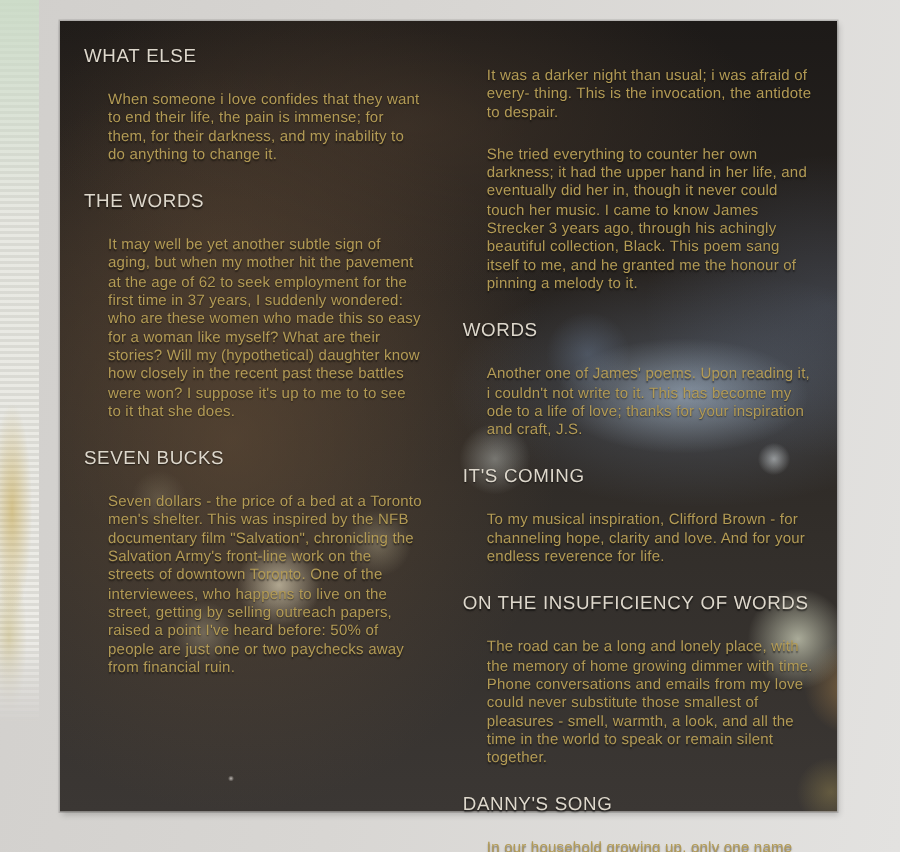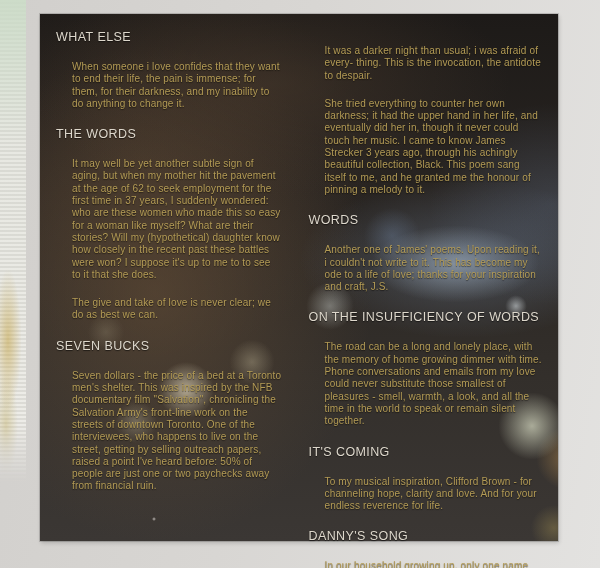--- a/index.html
+++ b/index.html
@@ -77,21 +77,20 @@
     <p class="note">When someone i love confides that they want to end their life, the pain is immense; for them, for their darkness, and my inability to do anything to change it.</p>
   </section>
 
   <section class="sec">
     <h3 class="title"><span class="n">THE</span><span class="b">WORDS</span></h3>
     <p class="note">It may well be yet another subtle sign of aging, but when my mother hit the pavement at the age of 62 to seek employment for the first time in 37 years, I suddenly wondered: who are these women who made this so easy for a woman like myself? What are their stories? Will my (hypothetical) daughter know how closely in the recent past these battles were won? I suppose it's up to me to to see to it that she does.</p>
   </section>
 
 
   <section class="sec">
-    <p class="note">The give and take of love is never clear; we do as best we can.</p>
   </section>
 
   <section class="sec">
     <h3 class="title"><span class="b">SEVEN</span><span class="n">BUCKS</span></h3>
     <p class="note">Seven dollars - the price of a bed at a Toronto men's shelter. This was inspired by the NFB documentary film "Salvation", chronicling the Salvation Army's front-line work on the streets of downtown Toronto. One of the interviewees, who happens to live on the street, getting by selling outreach papers, raised a point I've heard before: 50% of people are just one or two paychecks away from financial ruin.</p>
   </section>
 </div>
     <div class="col right">
   <section class="sec">
     <p class="note">It was a darker night than usual; i was afraid of every- thing. This is the invocation, the antidote to despair.</p>
@@ -100,27 +99,27 @@
   <section class="sec">
     <p class="note">She tried everything to counter her own darkness; it had the upper hand in her life, and eventually did her in, though it never could touch her music. I came to know James Strecker 3 years ago, through his achingly beautiful collection, Black. This poem sang itself to me, and he granted me the honour of pinning a melody to it.</p>
   </section>
 
   <section class="sec">
     <h3 class="title"><span class="b">WORDS</span></h3>
     <p class="note">Another one of James' poems. Upon reading it, i couldn't not write to it. This has become my ode to a life of love;  thanks for your inspiration and craft, J.S.</p>
   </section>
 
   <section class="sec">
-    <h3 class="title"><span class="n">ON THE</span><span class="b">INSUFFICIENCY</span><span class="n">OF</span><span class="b">WORDS</span></h3>
-    <p class="note">The road can be a long and lonely place, with the memory of home growing dimmer with time. Phone conversations and emails from my love could never substitute those smallest of pleasures - smell, warmth, a look, and all the time in the world to speak or remain silent together.</p>
+    <h3 class="title"><span class="n">IT'S</span><span class="b">COMING</span></h3>
+    <p class="note">To my musical inspiration, Clifford Brown - for channeling hope, clarity and love. And for your endless reverence for life.</p>
   </section>
 
   <section class="sec">
-    <h3 class="title"><span class="n">IT'S</span><span class="b">COMING</span></h3>
-    <p class="note">To my musical inspiration, Clifford Brown - for channeling hope, clarity and love. And for your endless reverence for life.</p>
+    <h3 class="title"><span class="n">ON THE</span><span class="b">INSUFFICIENCY</span><span class="n">OF</span><span class="b">WORDS</span></h3>
+    <p class="note">The road can be a long and lonely place, with the memory of home growing dimmer with time. Phone conversations and emails from my love could never substitute those smallest of pleasures - smell, warmth, a look, and all the time in the world to speak or remain silent together.</p>
   </section>
 
   <section class="sec">
     <h3 class="title"><span class="b">DANNY'S</span><span class="n">SONG</span></h3>
     <p class="note">In our household growing up, only one name from the secular music world slipped through the cracks and made its way in: Anne Murray. One of my fond- est early childhood memories includes a family road trip, with this song as the soundtrack.</p>
   </section>
 </div>
   </div>
 </div>
 

